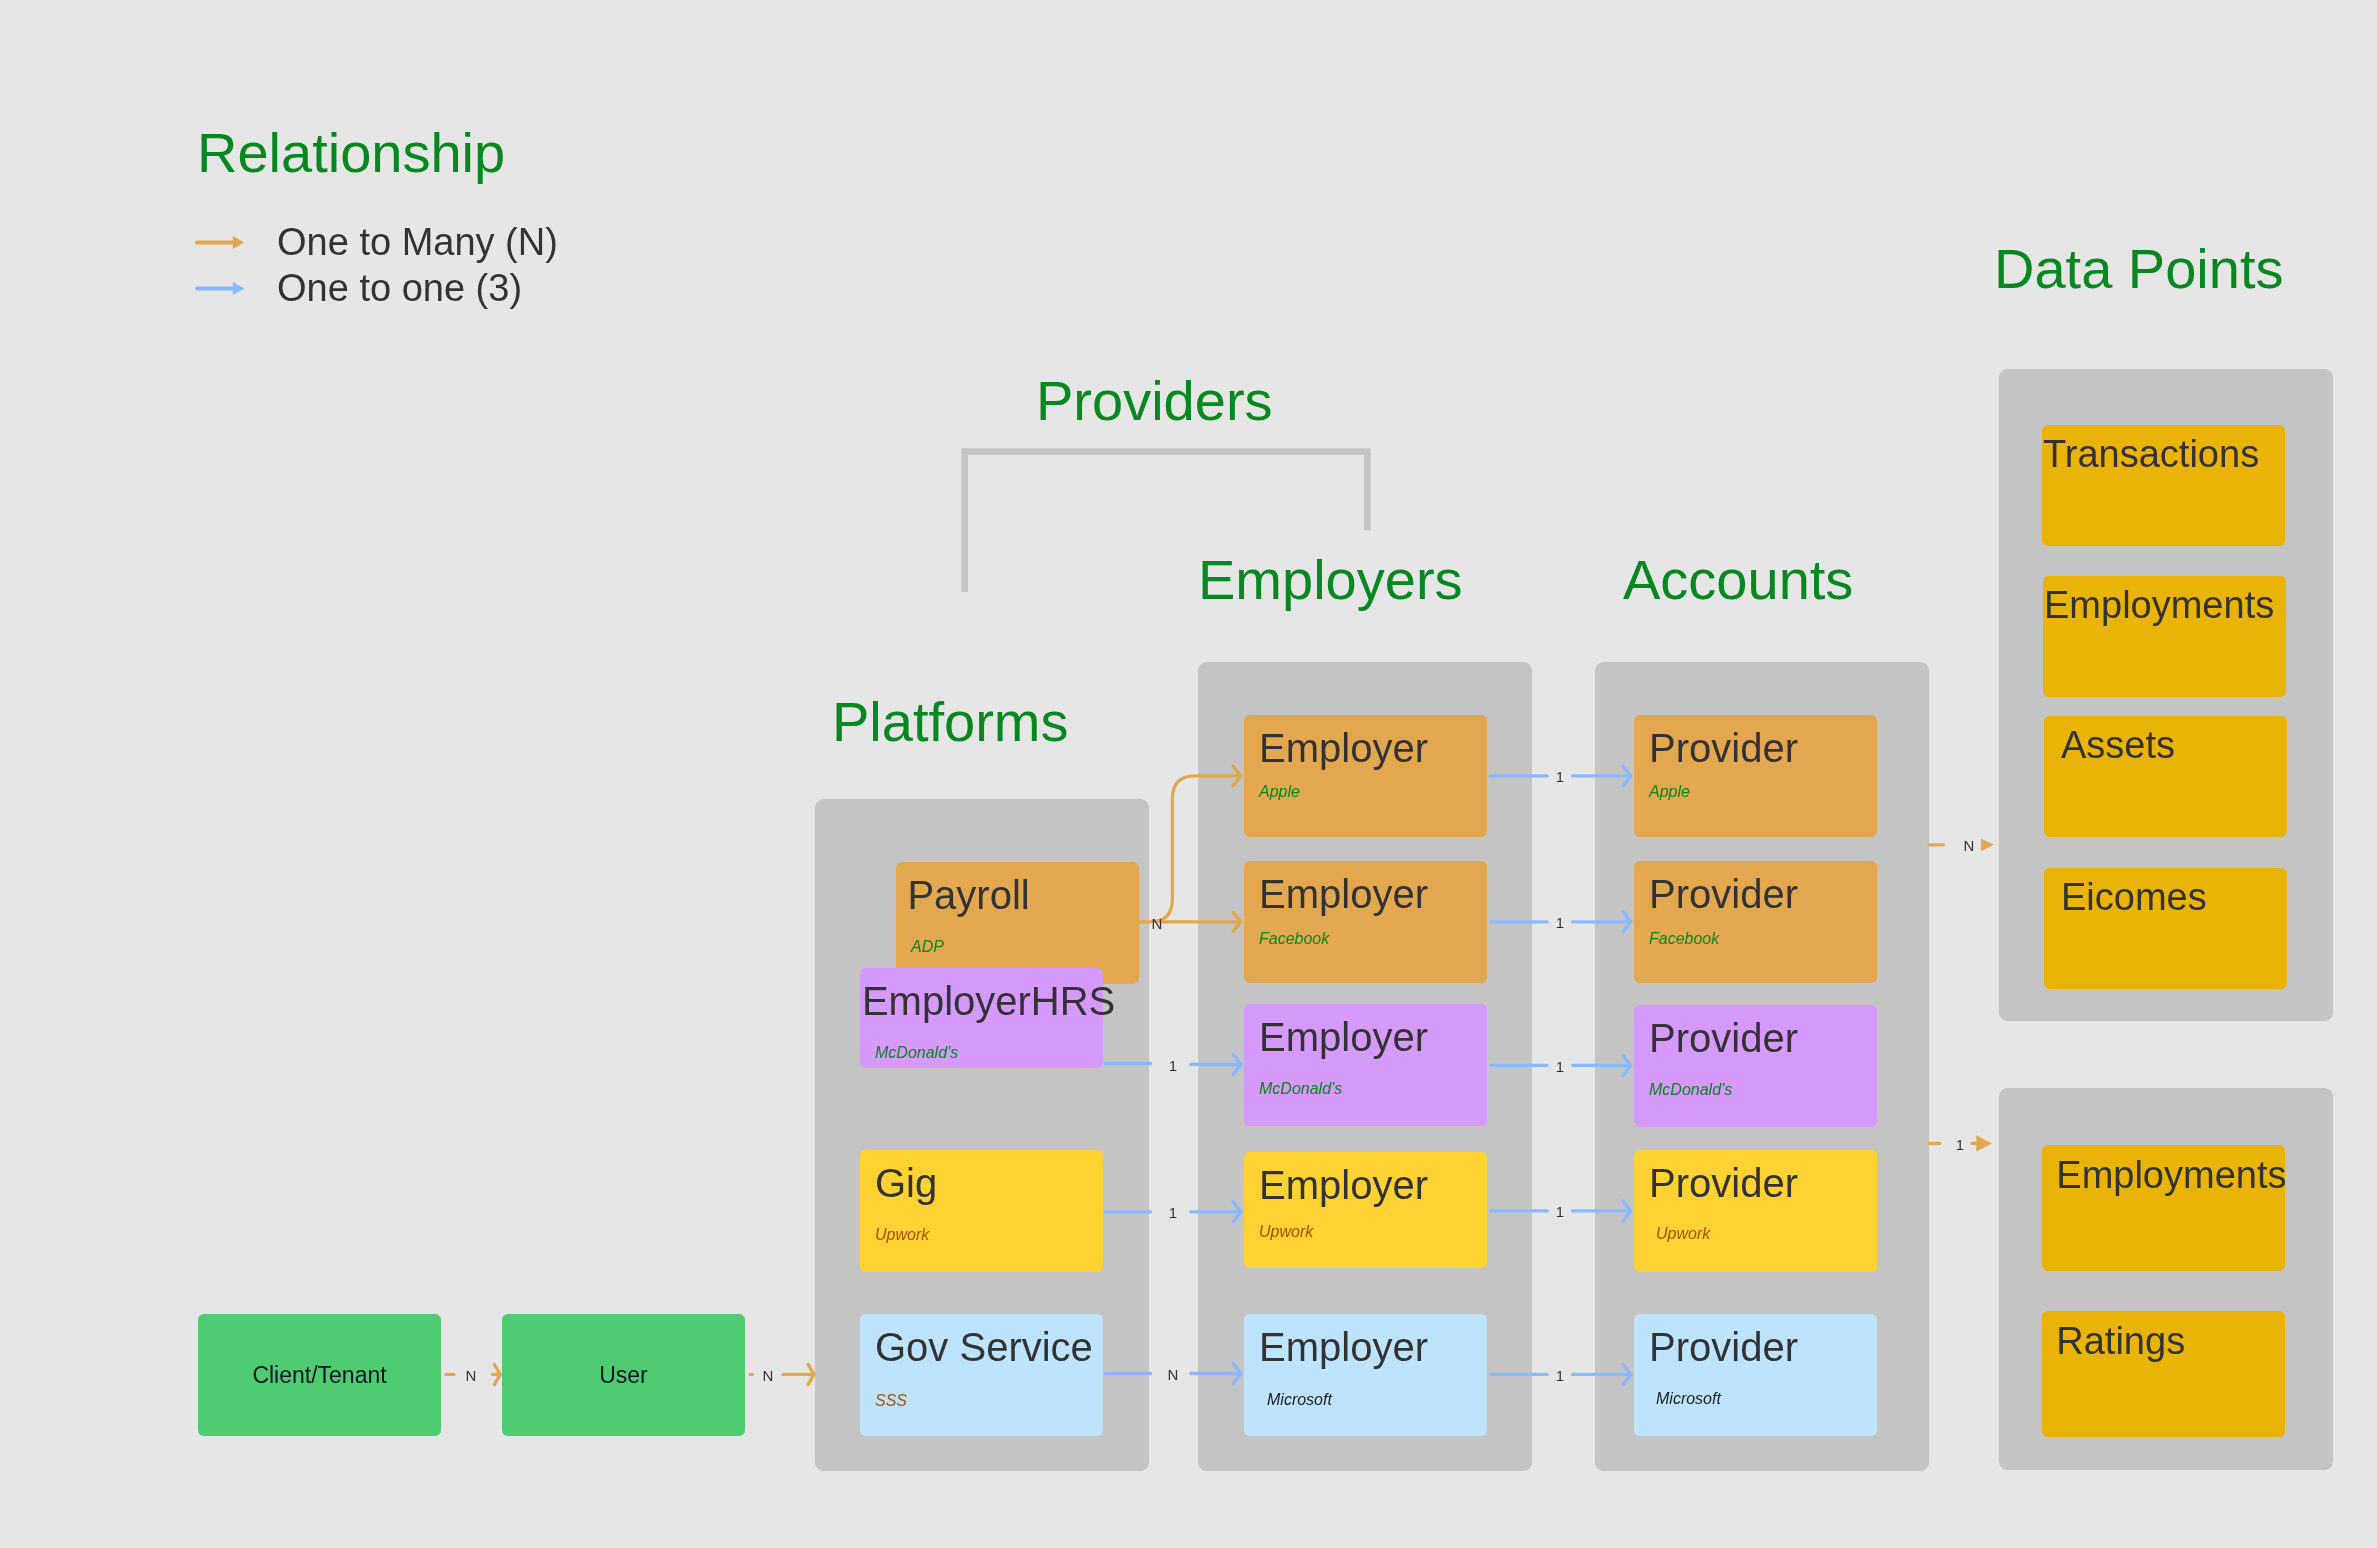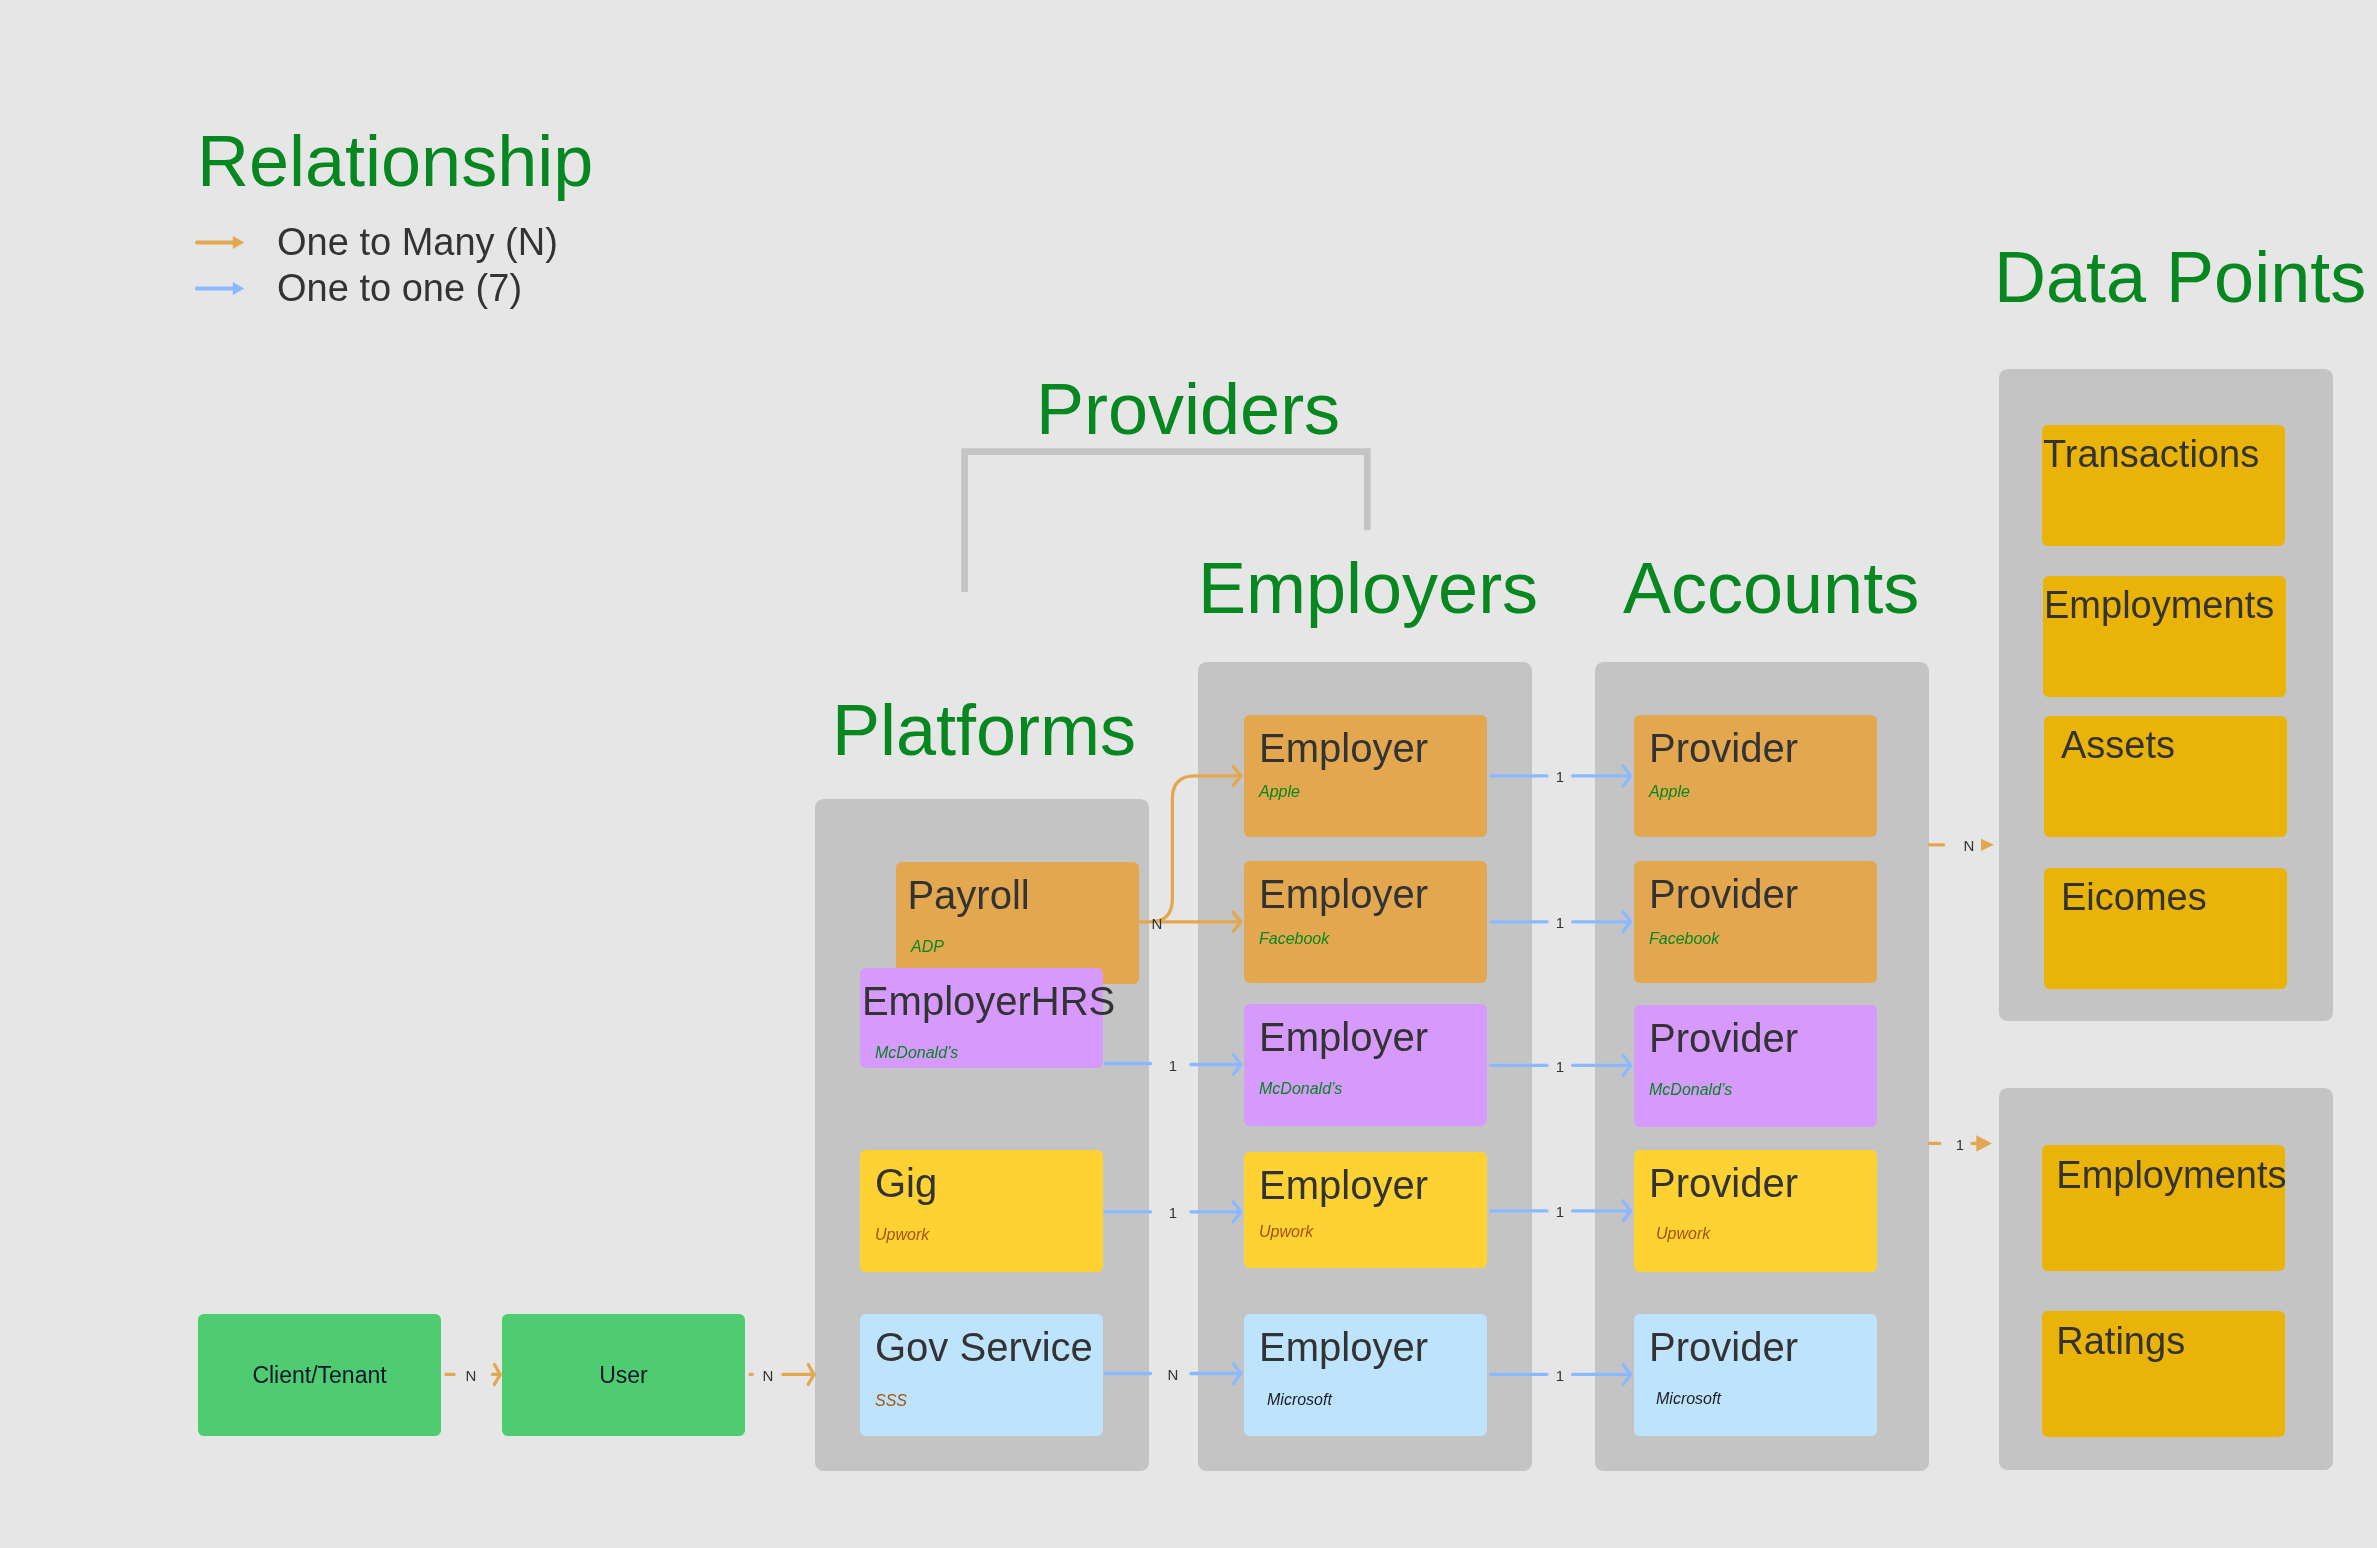--- a/index.html
+++ b/index.html
@@ -1,19 +1,19 @@
 <!DOCTYPE html>
 <html style="font-size:7.6px"><head>
 <meta charset="utf-8">
 <style>
   html, body { margin:0; padding:0; }
   body { width:2495px; height:1548px; background:#e6e6e6; position:relative; overflow:hidden;
          font-family:"Liberation Sans", "DejaVu Sans", sans-serif; color:#333333; }
   .abs { position:absolute; }
-  .heading { position:absolute; color:#06871f; font-size:72px; line-height:1; white-space:nowrap; }
+  .heading { position:absolute; color:#06871f; font-size:56px; line-height:1; white-space:nowrap; }
   .legend-text { position:absolute; font-size:38px; color:#333; line-height:1; white-space:nowrap; }
   .panel { position:absolute; background:#c4c4c4; border-radius:8.6px; }
   .card { position:absolute; border-radius:5.7px; box-sizing:border-box; }
   .card .title { position:absolute; left:15px; top:11.4px; font-size:40px; line-height:1.1; white-space:nowrap; color:#333; }
   .card .sub { position:absolute; left:15px; font-size:16px; white-space:nowrap;font-style:italic; }
   .orange { background:#e3a84f; }
   .purple { background:#d699fc; }
   .yellow { background:#fed232; }
   .blue { background:#bde3fd; }
   .pink { background:#eab308; }
@@ -32,21 +32,21 @@
 <div class="heading" style="left:197px; top:125px;">Relationship</div>
 <svg class="abs" style="left:195px; top:233px;" width="52" height="19" viewBox="0 0 110 40">
   <line x1="4" y1="20" x2="92" y2="20" stroke="#e3a84f" stroke-width="8" stroke-linecap="round"></line>
   <polygon points="80,6 104,20 80,34" fill="#e3a84f"></polygon>
 </svg>
 <div class="legend-text" style="left:277px; top:223px;">One to Many (N)</div>
 <svg class="abs" style="left:195px; top:279px;" width="52" height="19" viewBox="0 0 110 40">
   <line x1="4" y1="20" x2="92" y2="20" stroke="#8ab9ff" stroke-width="8" stroke-linecap="round"></line>
   <polygon points="80,6 104,20 80,34" fill="#8ab9ff"></polygon>
 </svg>
-<div class="legend-text" style="left:277px; top:269px;">One to one (7)</div>
+<div class="legend-text" style="left:277px; top:269px;">One to one (3)</div>
 
 <div class="heading" style="left:1036px; top:373px;">Providers</div>
 <div class="heading" style="left:1198px; top:552px;">Employers</div>
 <div class="heading" style="left:1623px; top:552px;">Accounts</div>
 <div class="heading" style="left:832px; top:694px;">Platforms</div>
 <div class="heading" style="left:1994px; top:241px;">Data Points</div>
 
 <svg class="abs" style="left:956px; top:442px;" width="428" height="162" viewBox="0 0 900 340">
   <path d="M18 315 L18 20 L865 20 L865 185" fill="none" stroke="#c4c4c4" stroke-width="14" stroke-linejoin="miter"></path>
 </svg>

